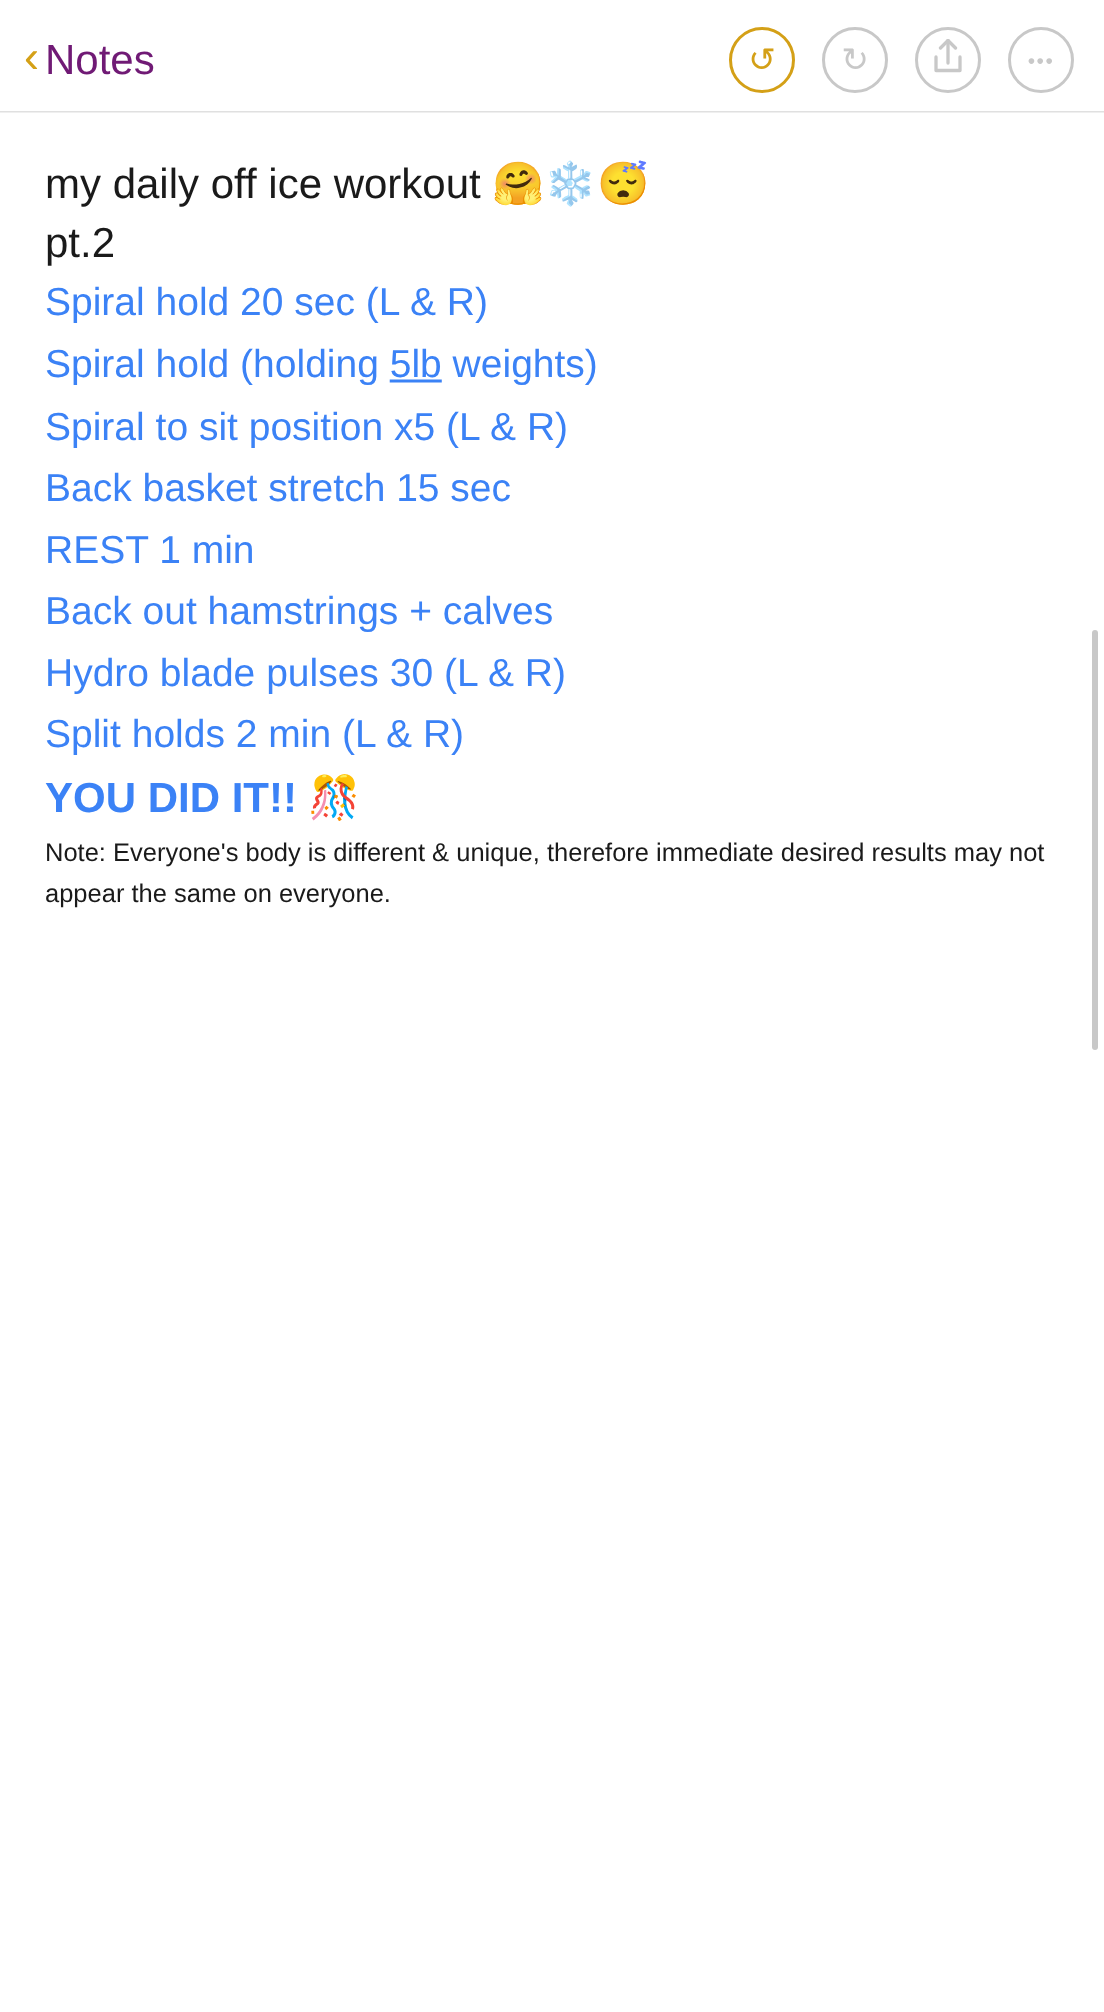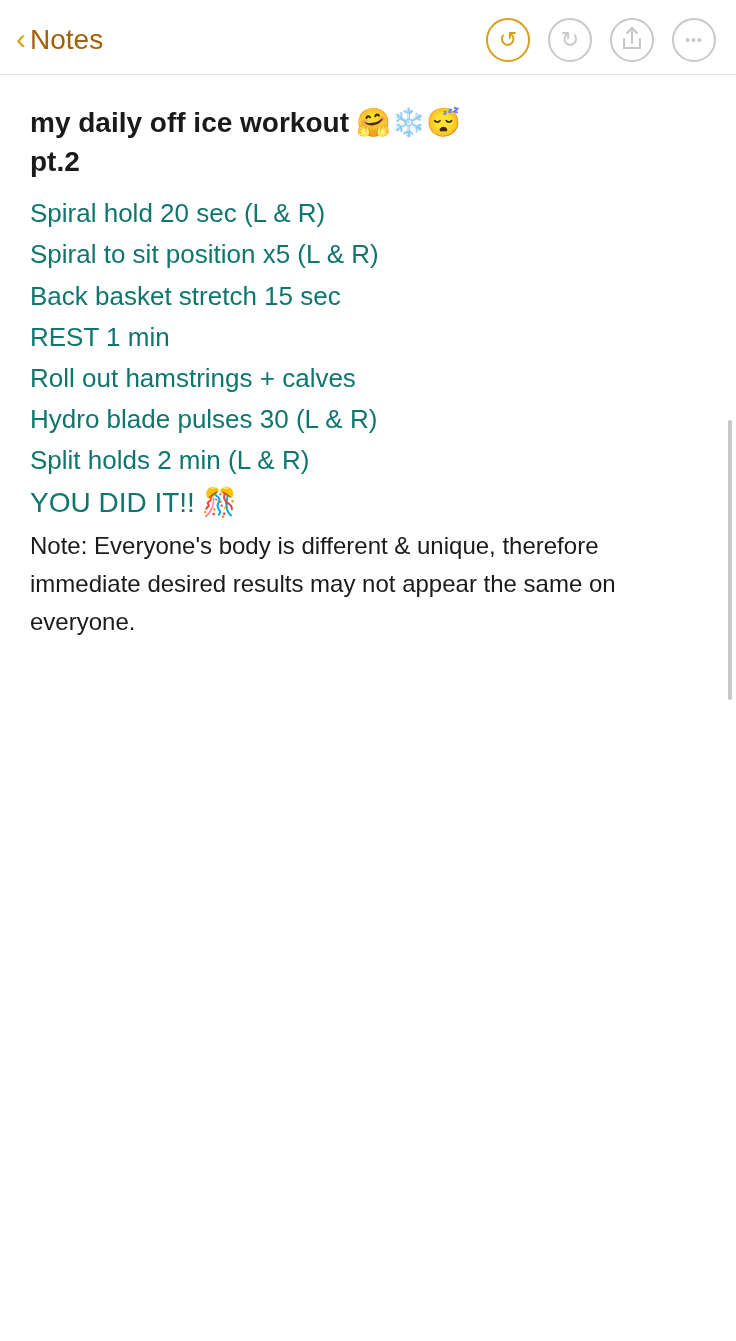--- a/index.html
+++ b/index.html
@@ -39,21 +39,21 @@
 
     .back-chevron {
       font-size: 30px;
       color: #d4a017;
       line-height: 1;
       margin-top: -2px;
     }
 
     .back-label {
       font-size: 28px;
-      color: #a16207;
+      color: #701a75;
       font-weight: 400;
     }
 
     .header-actions {
       display: flex;
       align-items: center;
       gap: 18px;
     }
 
     .header-icon-btn {
@@ -93,48 +93,47 @@
 
     
     .content {
       padding: 28px 30px 40px 30px;
       line-height: 1.55;
       font-size: 26px;
       color: #1a1a1a;
     }
 
     .title-bold {
-      font-weight: 700;
+      font-weight: 400;
       font-size: 28px;
       line-height: 1.4;
-      margin-bottom: 12px;
     }
 
     .section-header {
       font-weight: 700;
       font-size: 28px;
     }
 
     .workout-line {
       font-size: 26px;
-      color: #0f766e;
+      color: #3b82f6;
       line-height: 1.58;
     }
 
     .underline-text {
       text-decoration: underline;
     }
 
     .you-did-it {
-      font-weight: 400;
+      font-weight: 700;
       font-size: 28px;
     }
 
     .note-text {
-      font-size: 24px;
+      font-size: 17px;
       color: #1a1a1a;
       line-height: 1.58;
       margin-top: 2px;
     }
   </style>
 </head>
 <body>
 
 <div class="header">
   <div class="back-button">
@@ -166,22 +165,23 @@
 
 <div class="scroll-indicator"></div>
 
 <div class="content">
 
   <div class="title-bold">
     my daily off ice workout 🤗❄️😴<br>pt.2
   </div>
 
   <div class="workout-line">Spiral hold 20 sec (L &amp; R)</div>
+  <div class="workout-line">Spiral hold (holding <span class="underline-text">5lb</span> weights)</div>
   <div class="workout-line">Spiral to sit position x5 (L &amp; R)</div>
   <div class="workout-line">Back basket stretch 15 sec</div>
   <div class="workout-line">REST 1 min</div>
-  <div class="workout-line">Roll out hamstrings + calves</div>
+  <div class="workout-line">Back out hamstrings + calves</div>
   <div class="workout-line">Hydro blade pulses 30 (L &amp; R)</div>
   <div class="workout-line">Split holds 2 min (L &amp; R)</div>
   <div class="you-did-it workout-line">YOU DID IT!! 🎊</div>
   <div class="note-text">Note: Everyone's body is different &amp; unique, therefore immediate desired results may not appear the same on everyone.</div>
 
 </div>
 
 </body></html>

